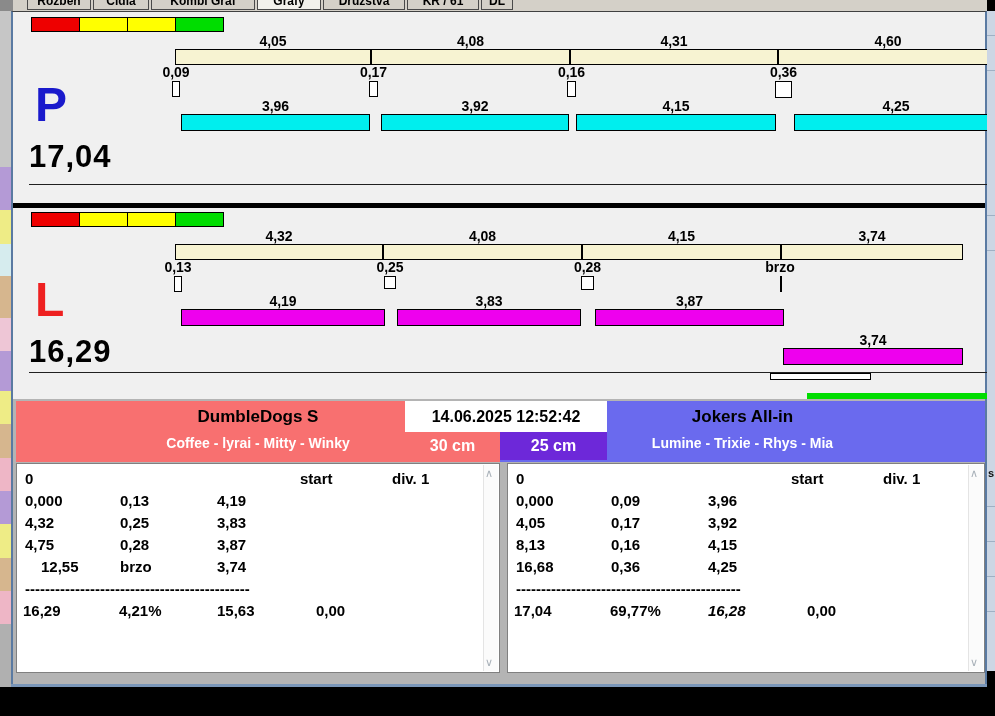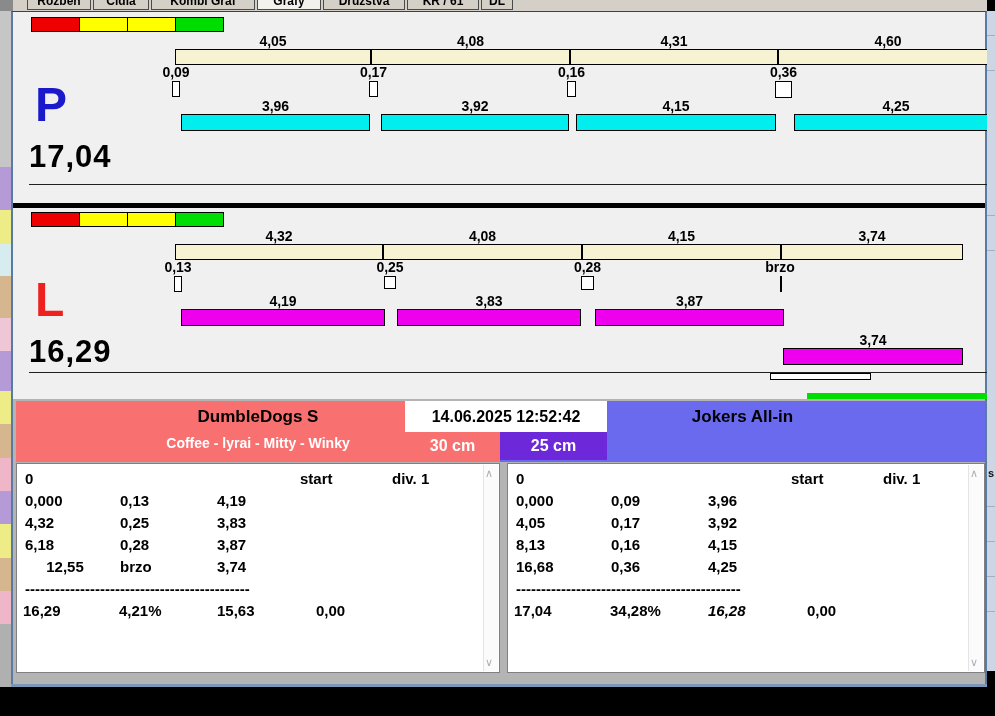--- a/index.html
+++ b/index.html
@@ -172,42 +172,43 @@
 
     <div class="whitebox" style="left:757px;top:361px;"></div>
     <div class="greenbar" style="left:794px;top:381px;"></div>
 
     <div class="teams" style="left:0;top:387px;">
       <div class="thead-left" style="background: rgb(248, 112, 112);"></div>
       <div class="thead-right" style="background: rgb(106, 106, 238);"></div>
       <div class="tname" style="left:3px;top:8px;width:484px;">DumbleDogs S</div>
       <div class="tmembers" style="left:3px;top:36px;width:484px;">Coffee - lyrai - Mitty - Winky</div>
       <div class="tname" style="left:487px;top:8px;width:485px;">Jokers All-in</div>
+      <div class="tmembers" style="left:487px;top:36px;width:485px;">Lumine - Trixie - Rhys - Mia</div>
       <div class="dtbox">14.06.2025 12:52:42</div>
       <div class="cat cat-left" style="background: rgb(248, 112, 112);">30 cm</div>
       <div class="cat cat-right" style="background: #6d28d9;">25 cm</div>
 
       <div class="ttable" id="table-left">
         <div class="sb">
           <span class="up">∧</span>
           <span class="dn">∨</span>
         </div>
       <div class="cell" style="left: 8px; top: 6px; width: 60px;">0</div>
           <div class="cell" style="left: 283px; top: 6px; width: 60px;">start</div>
           <div class="cell" style="left: 375px; top: 6px; width: 60px;">div. 1</div>
           <div class="cell" style="left: 8px; top: 28px; width: 80px;">0,000</div>
           <div class="cell" style="left: 103px; top: 28px; width: 70px;">0,13</div>
           <div class="cell" style="left: 200px; top: 28px; width: 70px;">4,19</div>
           <div class="cell" style="left: 8px; top: 50px; width: 80px;">4,32</div>
           <div class="cell" style="left: 103px; top: 50px; width: 70px;">0,25</div>
           <div class="cell" style="left: 200px; top: 50px; width: 70px;">3,83</div>
-          <div class="cell" style="left: 8px; top: 72px; width: 80px;">6,18</div>
+          <div class="cell" style="left: 8px; top: 72px; width: 80px;">4,75</div>
           <div class="cell" style="left: 103px; top: 72px; width: 70px;">0,28</div>
           <div class="cell" style="left: 200px; top: 72px; width: 70px;">3,87</div>
-          <div class="cell" style="left: 8px; top: 94px; width: 80px; text-align: center;">12,55</div>
+          <div class="cell" style="left: 24px; top: 94px; width: 80px;">12,55</div>
           <div class="cell" style="left: 103px; top: 94px; width: 70px;">brzo</div>
           <div class="cell" style="left: 200px; top: 94px; width: 70px;">3,74</div>
           <div class="dashrow">---------------------------------------------</div>
           <div class="cell" style="left: 6px; top: 138px; width: 80px;">16,29</div>
           <div class="cell" style="left: 102px; top: 138px; width: 70px;">4,21%</div>
           <div class="cell" style="left: 200px; top: 138px; width: 70px;">15,63</div>
           <div class="cell" style="left: 299px; top: 138px; width: 70px;">0,00</div>
         </div>
       <div class="ttable" id="table-right">
         <div class="sb">
@@ -224,21 +225,21 @@
           <div class="cell" style="left: 103px; top: 50px; width: 70px;">0,17</div>
           <div class="cell" style="left: 200px; top: 50px; width: 70px;">3,92</div>
           <div class="cell" style="left: 8px; top: 72px; width: 80px;">8,13</div>
           <div class="cell" style="left: 103px; top: 72px; width: 70px;">0,16</div>
           <div class="cell" style="left: 200px; top: 72px; width: 70px;">4,15</div>
           <div class="cell" style="left: 8px; top: 94px; width: 80px;">16,68</div>
           <div class="cell" style="left: 103px; top: 94px; width: 70px;">0,36</div>
           <div class="cell" style="left: 200px; top: 94px; width: 70px;">4,25</div>
           <div class="dashrow">---------------------------------------------</div>
           <div class="cell" style="left: 6px; top: 138px; width: 80px;">17,04</div>
-          <div class="cell" style="left: 102px; top: 138px; width: 70px;">34,28%</div>
+          <div class="cell" style="left: 102px; top: 138px; width: 70px;">69,77%</div>
           <div class="cell" style="left: 200px; top: 138px; width: 70px; font-style: italic;">16,28</div>
           <div class="cell" style="left: 299px; top: 138px; width: 70px;">0,00</div>
         </div>
     </div>
   </div>
 
   <div class="bottomborder"></div>
   <div class="rstrip">
     <div class="hl" style="top:24px"></div>
       <div class="hl" style="top:59px"></div>

